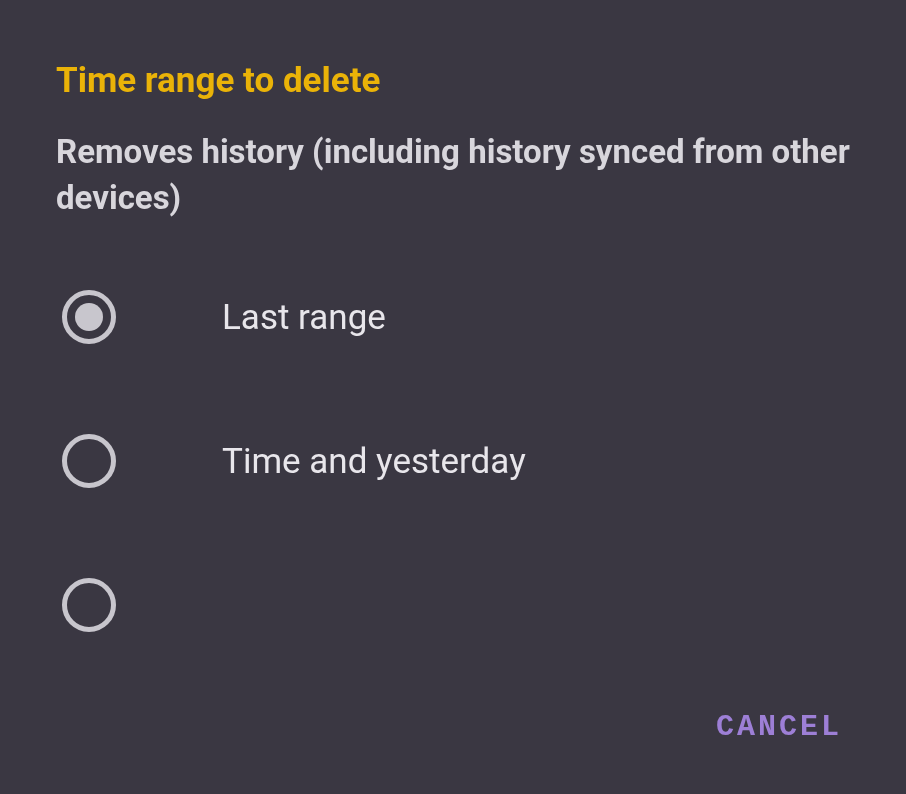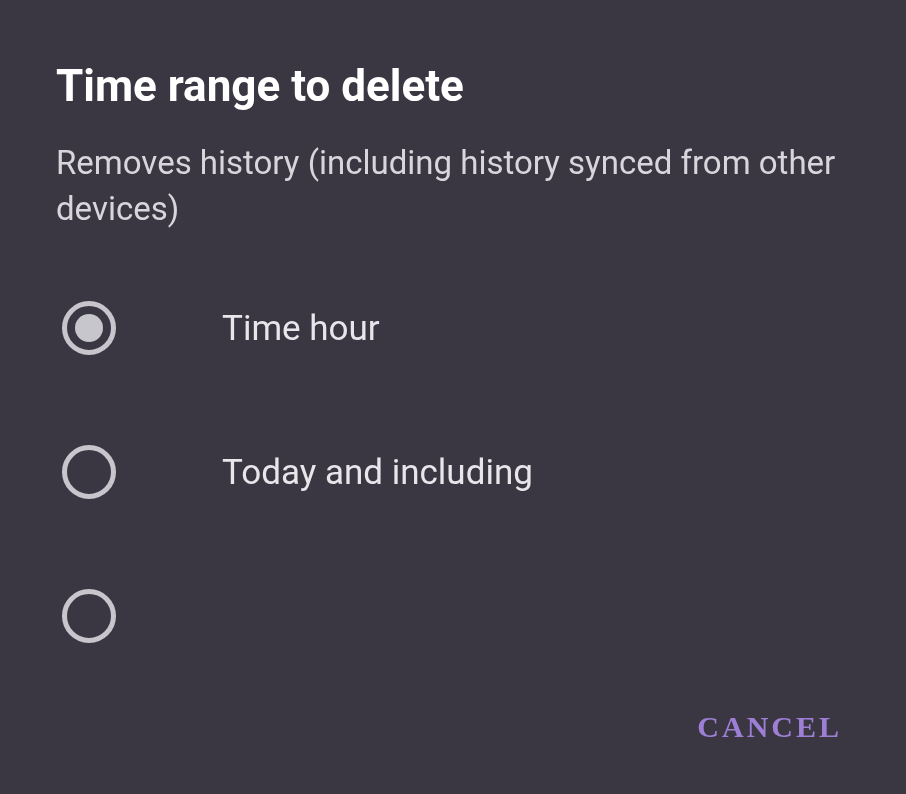--- a/index.html
+++ b/index.html
@@ -11,28 +11,28 @@
       width: 906px;
       height: 794px;
       background: #3a3742;
       font-family: -apple-system, BlinkMacSystemFont, 'Segoe UI', Roboto, sans-serif;
       color: #e8e6eb;
       padding: 60px 56px 40px 56px;
       display: flex;
       flex-direction: column;
     }
     .dialog-title {
-      font-size: 44px;
+      font-size: 35px;
       font-weight: 700;
-      color: #ffffff;
+      color: #eab308;
       margin-bottom: 28px;
     }
     .dialog-description {
       font-size: 33px;
-      font-weight: 400;
+      font-weight: 700;
       color: #d8d6dc;
       line-height: 1.38;
       margin-bottom: 70px;
     }
     .radio-group {
       display: flex;
       flex-direction: column;
       gap: 90px;
       padding-left: 6px;
     }
@@ -73,39 +73,39 @@
       padding-bottom: 10px;
     }
     .dialog-button {
       background: none;
       border: none;
       font-size: 30px;
       font-weight: 600;
       letter-spacing: 3px;
       color: #9d7fd6;
       cursor: pointer;
-      font-family: Liberation Serif, serif;
+      font-family: Liberation Mono, monospace;
       text-transform: uppercase;
     }
   </style>
 </head>
 <body>
 
 <h1 class="dialog-title">Time range to delete</h1>
 
 <p class="dialog-description">Removes history (including history synced from other devices)</p>
 
 <div class="radio-group">
   <div class="radio-option">
     <span class="radio-circle selected"></span>
-    <span class="radio-label">Time hour</span>
+    <span class="radio-label">Last range</span>
   </div>
   <div class="radio-option">
     <span class="radio-circle"></span>
-    <span class="radio-label">Today and including</span>
+    <span class="radio-label">Time and yesterday</span>
   </div>
   <div class="radio-option">
     <span class="radio-circle"></span>
   </div>
 </div>
 
 <div class="dialog-actions">
   <button class="dialog-button">CANCEL</button>
 </div>
 

